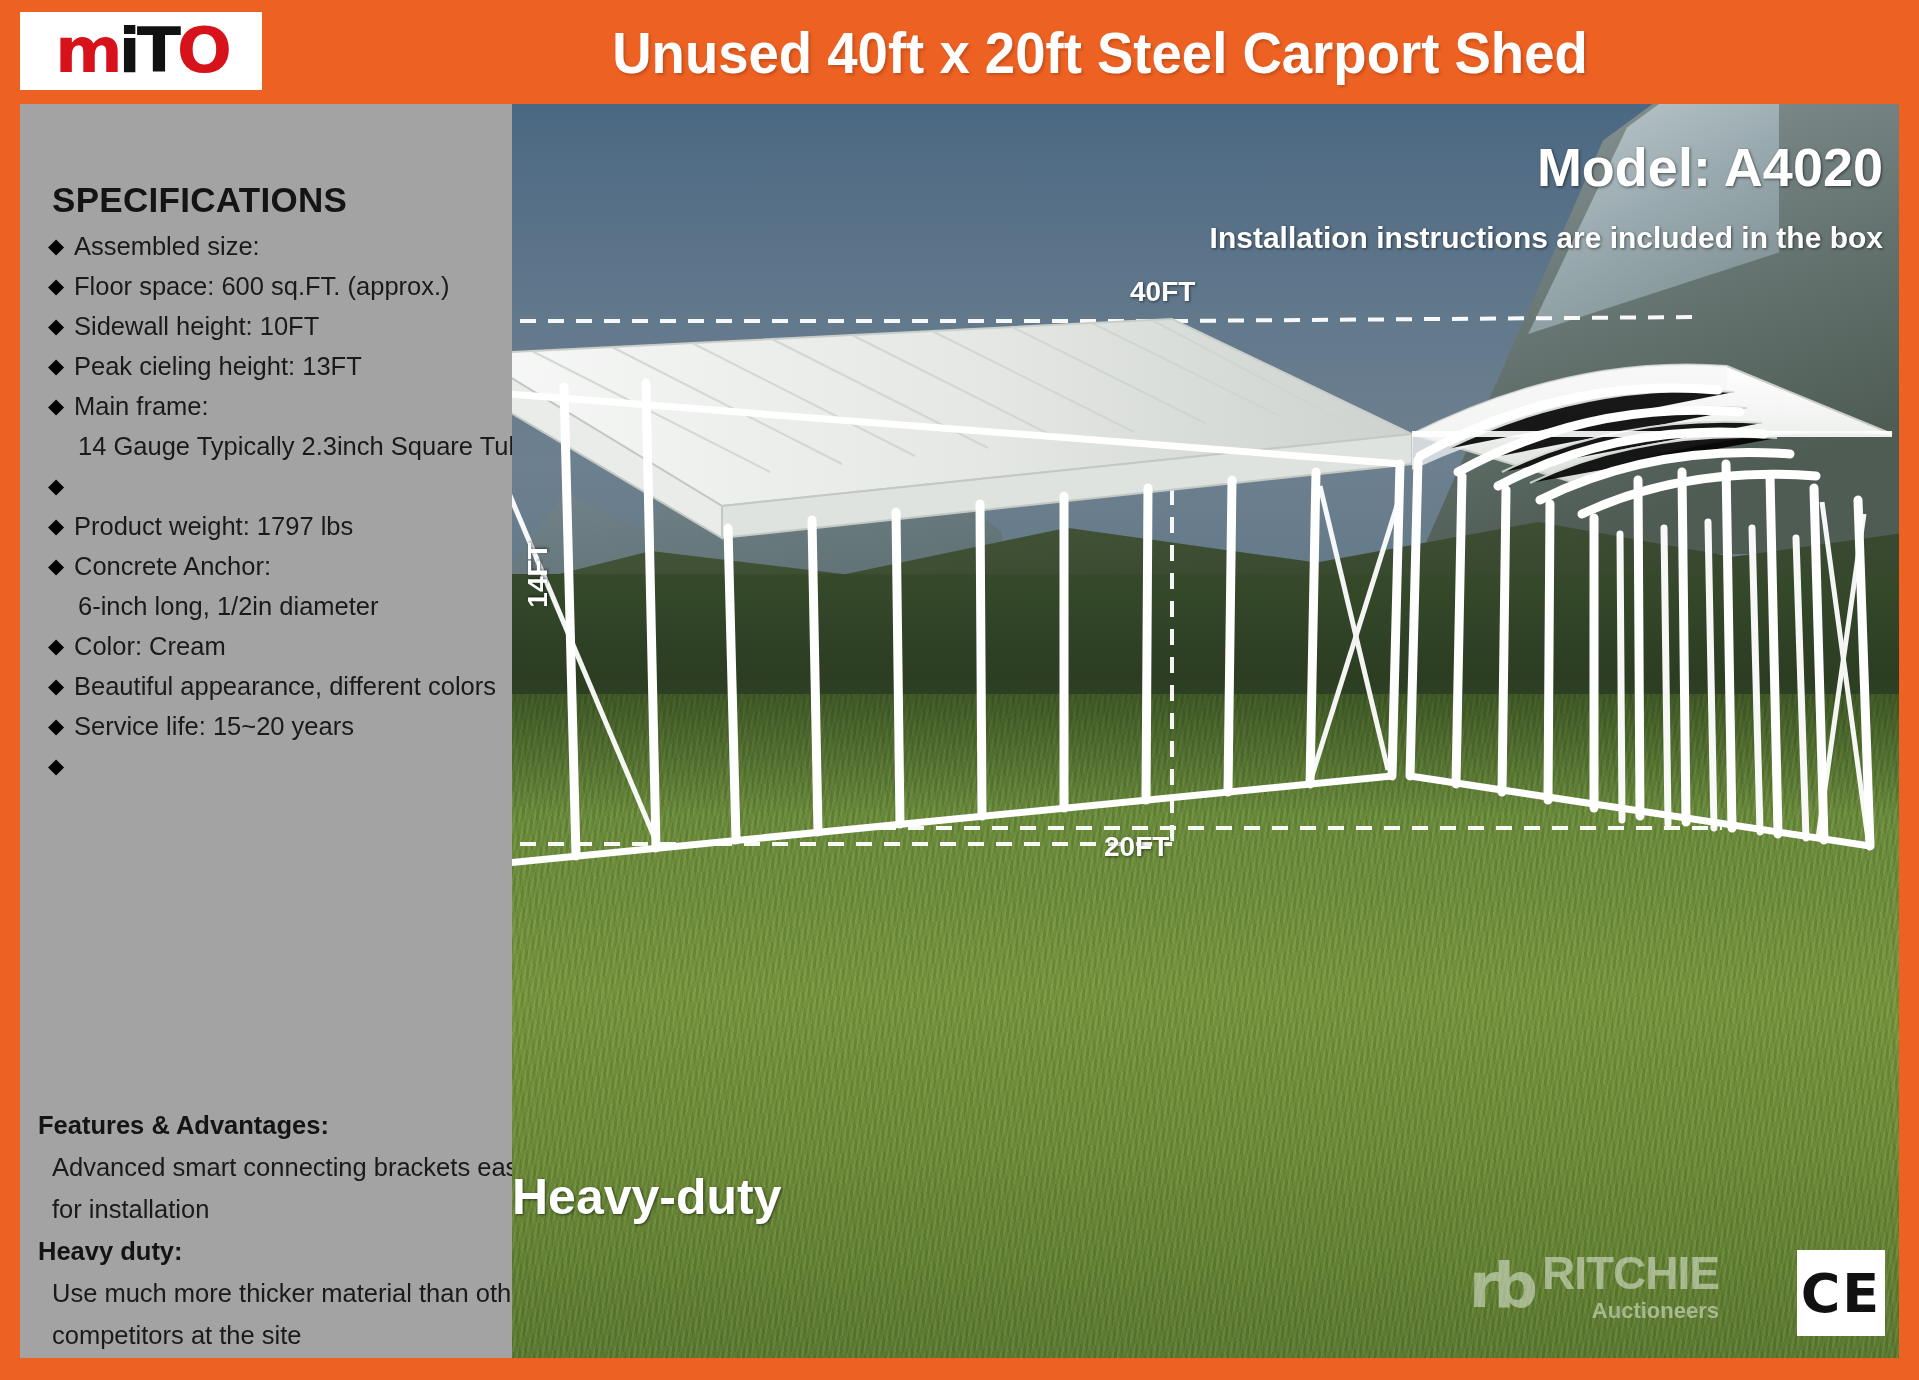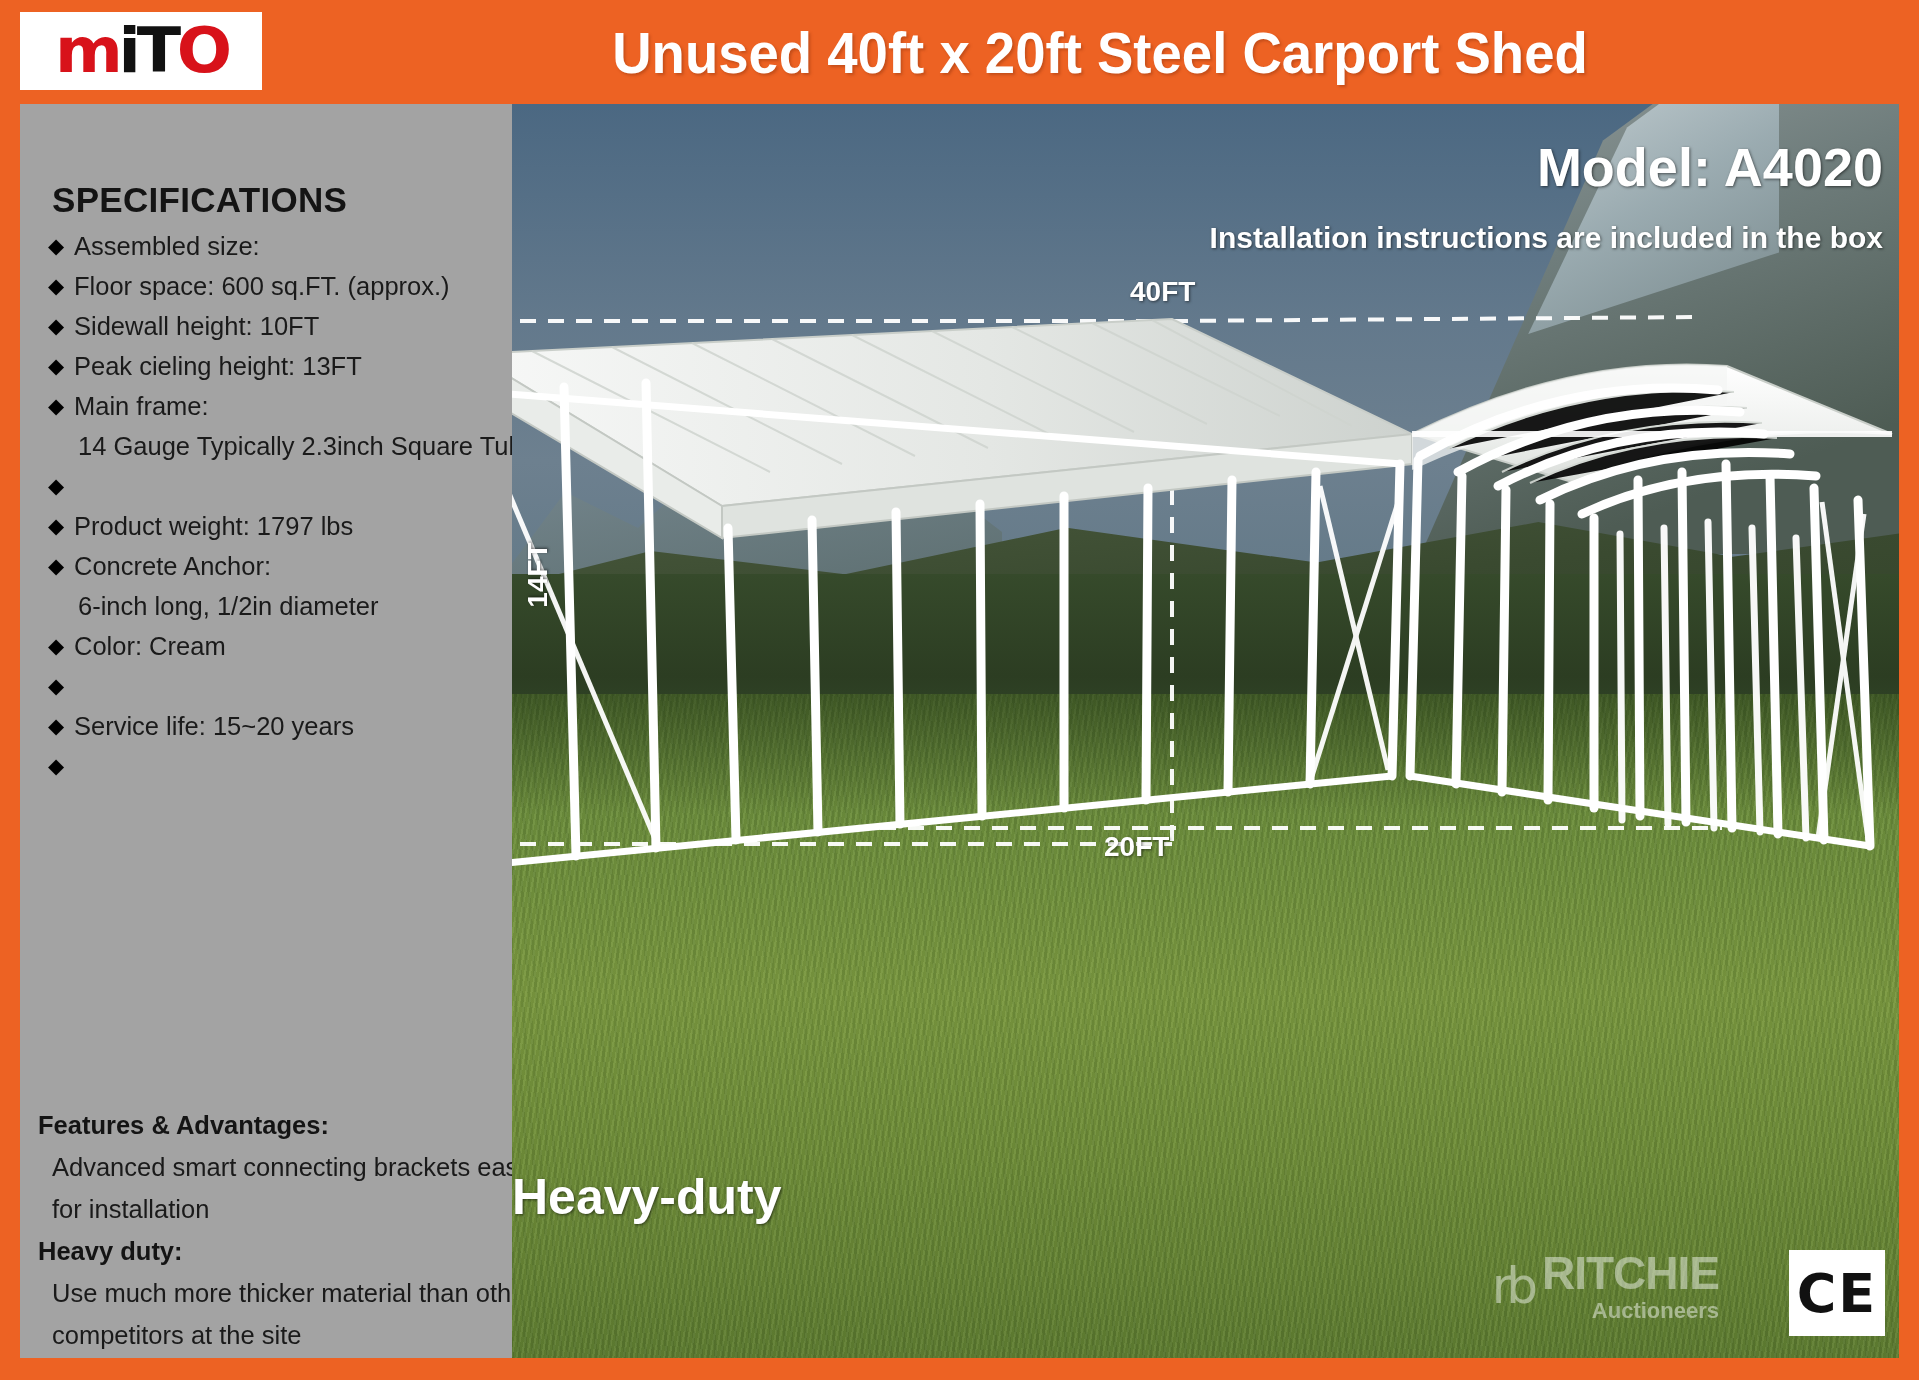--- a/index.html
+++ b/index.html
@@ -139,30 +139,30 @@
   #heavy-duty.pos { left:0; }
 
   
   #watermark {
     position:absolute; right:180px; bottom:36px;
     display:flex; align-items:center; gap:10px;
     opacity:0.52;
   }
   #wm-mark {
     font-family:"DejaVu Sans", sans-serif;
-    font-size:50px; font-weight:normal; color:#e9eee4; line-height:0.9;
+    font-size:62px; font-weight:bold; color:#e9eee4; line-height:0.9;
     letter-spacing:-6px;
   }
   #wm-text { display:flex; flex-direction:column; line-height:1; }
   #wm-main { font-size:46px; font-weight:bold; color:#e9eee4; letter-spacing:-1px; }
   #wm-sub { font-size:22px; font-weight:bold; color:#e9eee4; text-align:right; margin-top:4px; }
 
   #ce-badge {
     position:absolute; right:14px; bottom:22px;
-    width:96px; height:86px; background:#ffffff;
+    width:88px; height:86px; background:#ffffff;
     display:flex; align-items:center; justify-content:center;
   }
   #ce-badge span {
     font-family:"DejaVu Sans", sans-serif;
     font-size:54px; font-weight:bold; color:#111; letter-spacing:2px;
   }
 </style>
 </head>
 <body>
 
@@ -225,20 +225,21 @@
       </div>
       <div class="spec-sub">6-inch long, 1/2in diameter</div>
 
       <div class="spec-item">
         <span class="bullet">◆</span>
         <span class="txt">Color: Cream</span>
       </div>
 
       <div class="spec-item">
         <span class="bullet">◆</span>
+        <span class="txt">Beautiful appearance, different colors</span>
       </div>
 
       <div class="spec-item">
         <span class="bullet">◆</span>
         <span class="txt">Service life: 15~20 years</span>
       </div>
 
       <div class="spec-item">
         <span class="bullet">◆</span>
       </div>

